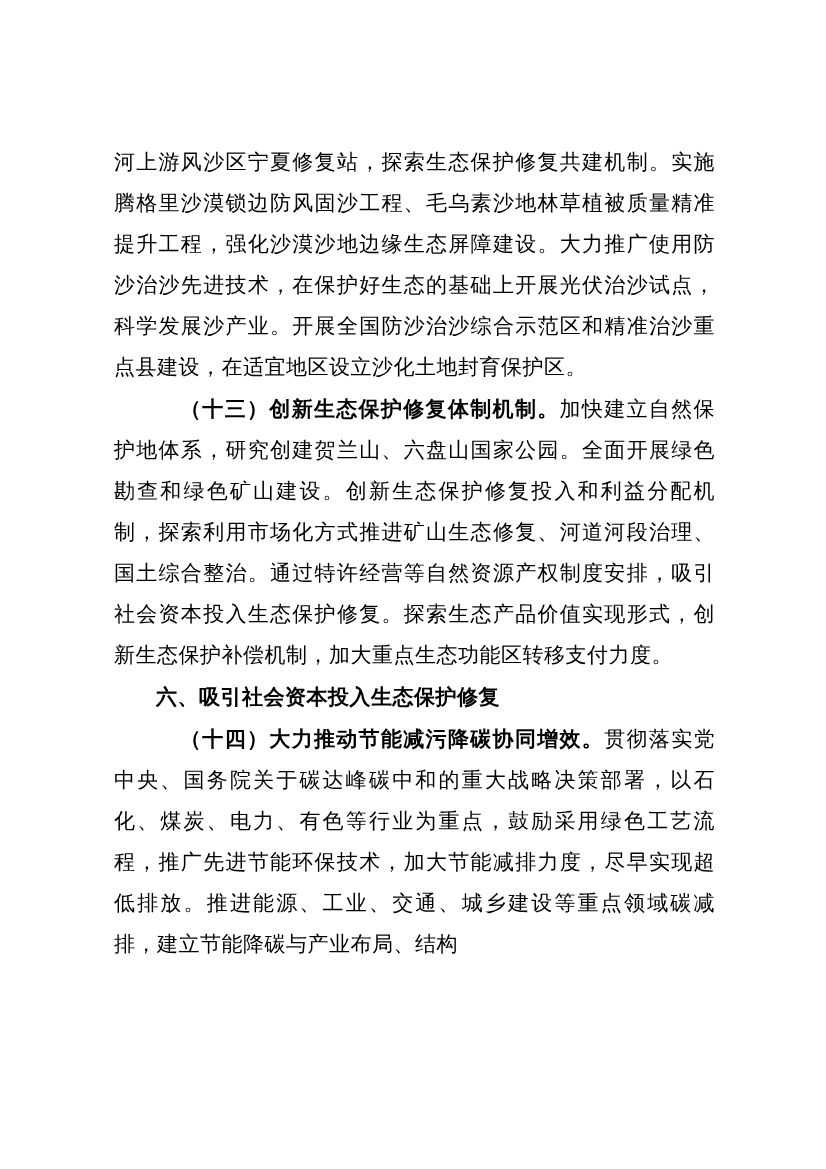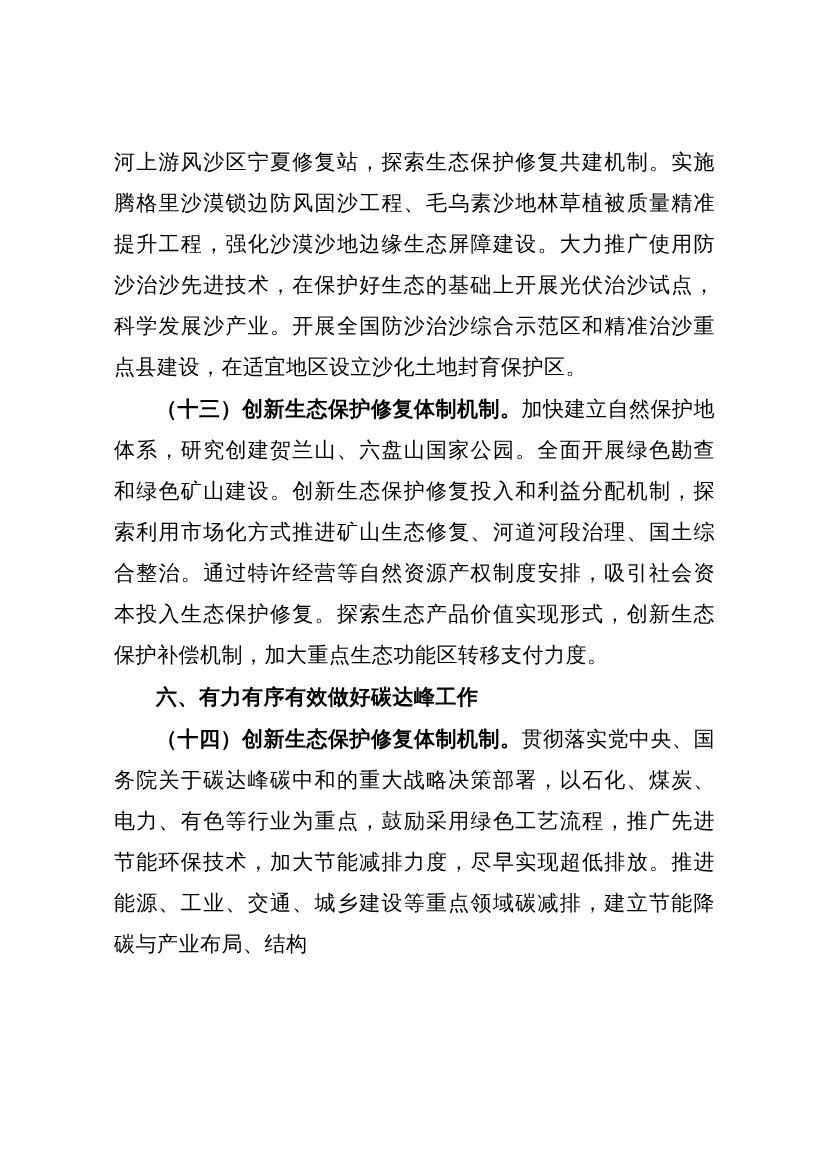--- a/index.html
+++ b/index.html
@@ -28,20 +28,21 @@
   }
   .para {
     margin: 0;
   }
   .indent {
     text-indent: 2em;
   }
   .lead {
     font-weight: bold;
     font-family: "Liberation Sans", "DejaVu Sans", sans-serif;
+    margin-left: 24px;
   }
   .heading-text {
     font-weight: bold;
     font-family: "Liberation Sans", "DejaVu Sans", sans-serif;
   }
   .body-text {
     font-weight: normal;
   }
   .page-number {
     position: absolute;
@@ -53,17 +54,17 @@
     color: #000000;
   }
 </style>
 </head>
 <body>
 
 <div class="page">
   <div class="content" id="content">
       <p class="para"><span class="body-text">河上游风沙区宁夏修复站，探索生态保护修复共建机制。实施腾格里沙漠锁边防风固沙工程、毛乌素沙地林草植被质量精准提升工程，强化沙漠沙地边缘生态屏障建设。大力推广使用防沙治沙先进技术，在保护好生态的基础上开展光伏治沙试点，科学发展沙产业。开展全国防沙治沙综合示范区和精准治沙重点县建设，在适宜地区设立沙化土地封育保护区。</span></p>
       <p class="para indent"><span class="lead">（十三）创新生态保护修复体制机制。</span><span class="body-text">加快建立自然保护地体系，研究创建贺兰山、六盘山国家公园。全面开展绿色勘查和绿色矿山建设。创新生态保护修复投入和利益分配机制，探索利用市场化方式推进矿山生态修复、河道河段治理、国土综合整治。通过特许经营等自然资源产权制度安排，吸引社会资本投入生态保护修复。探索生态产品价值实现形式，创新生态保护补偿机制，加大重点生态功能区转移支付力度。</span></p>
-      <p class="para indent"><span class="heading-text">六、有力有序有效做好碳达峰工作</span></p>
-      <p class="para indent"><span class="lead">（十四）创新生态保护修复体制机制。</span><span class="body-text">贯彻落实党中央、国务院关于碳达峰碳中和的重大战略决策部署，以石化、煤炭、电力、有色等行业为重点，鼓励采用绿色工艺流程，推广先进节能环保技术，加大节能减排力度，尽早实现超低排放。推进能源、工业、交通、城乡建设等重点领域碳减排，建立节能降碳与产业布局、结构</span></p>
+      <p class="para indent"><span class="heading-text">六、吸引社会资本投入生态保护修复</span></p>
+      <p class="para indent"><span class="lead">（十四）大力推动节能减污降碳协同增效。</span><span class="body-text">贯彻落实党中央、国务院关于碳达峰碳中和的重大战略决策部署，以石化、煤炭、电力、有色等行业为重点，鼓励采用绿色工艺流程，推广先进节能环保技术，加大节能减排力度，尽早实现超低排放。推进能源、工业、交通、城乡建设等重点领域碳减排，建立节能降碳与产业布局、结构</span></p>
     </div>
   <div class="page-number">— 7 —</div>
 </div>
 
 </body></html>

